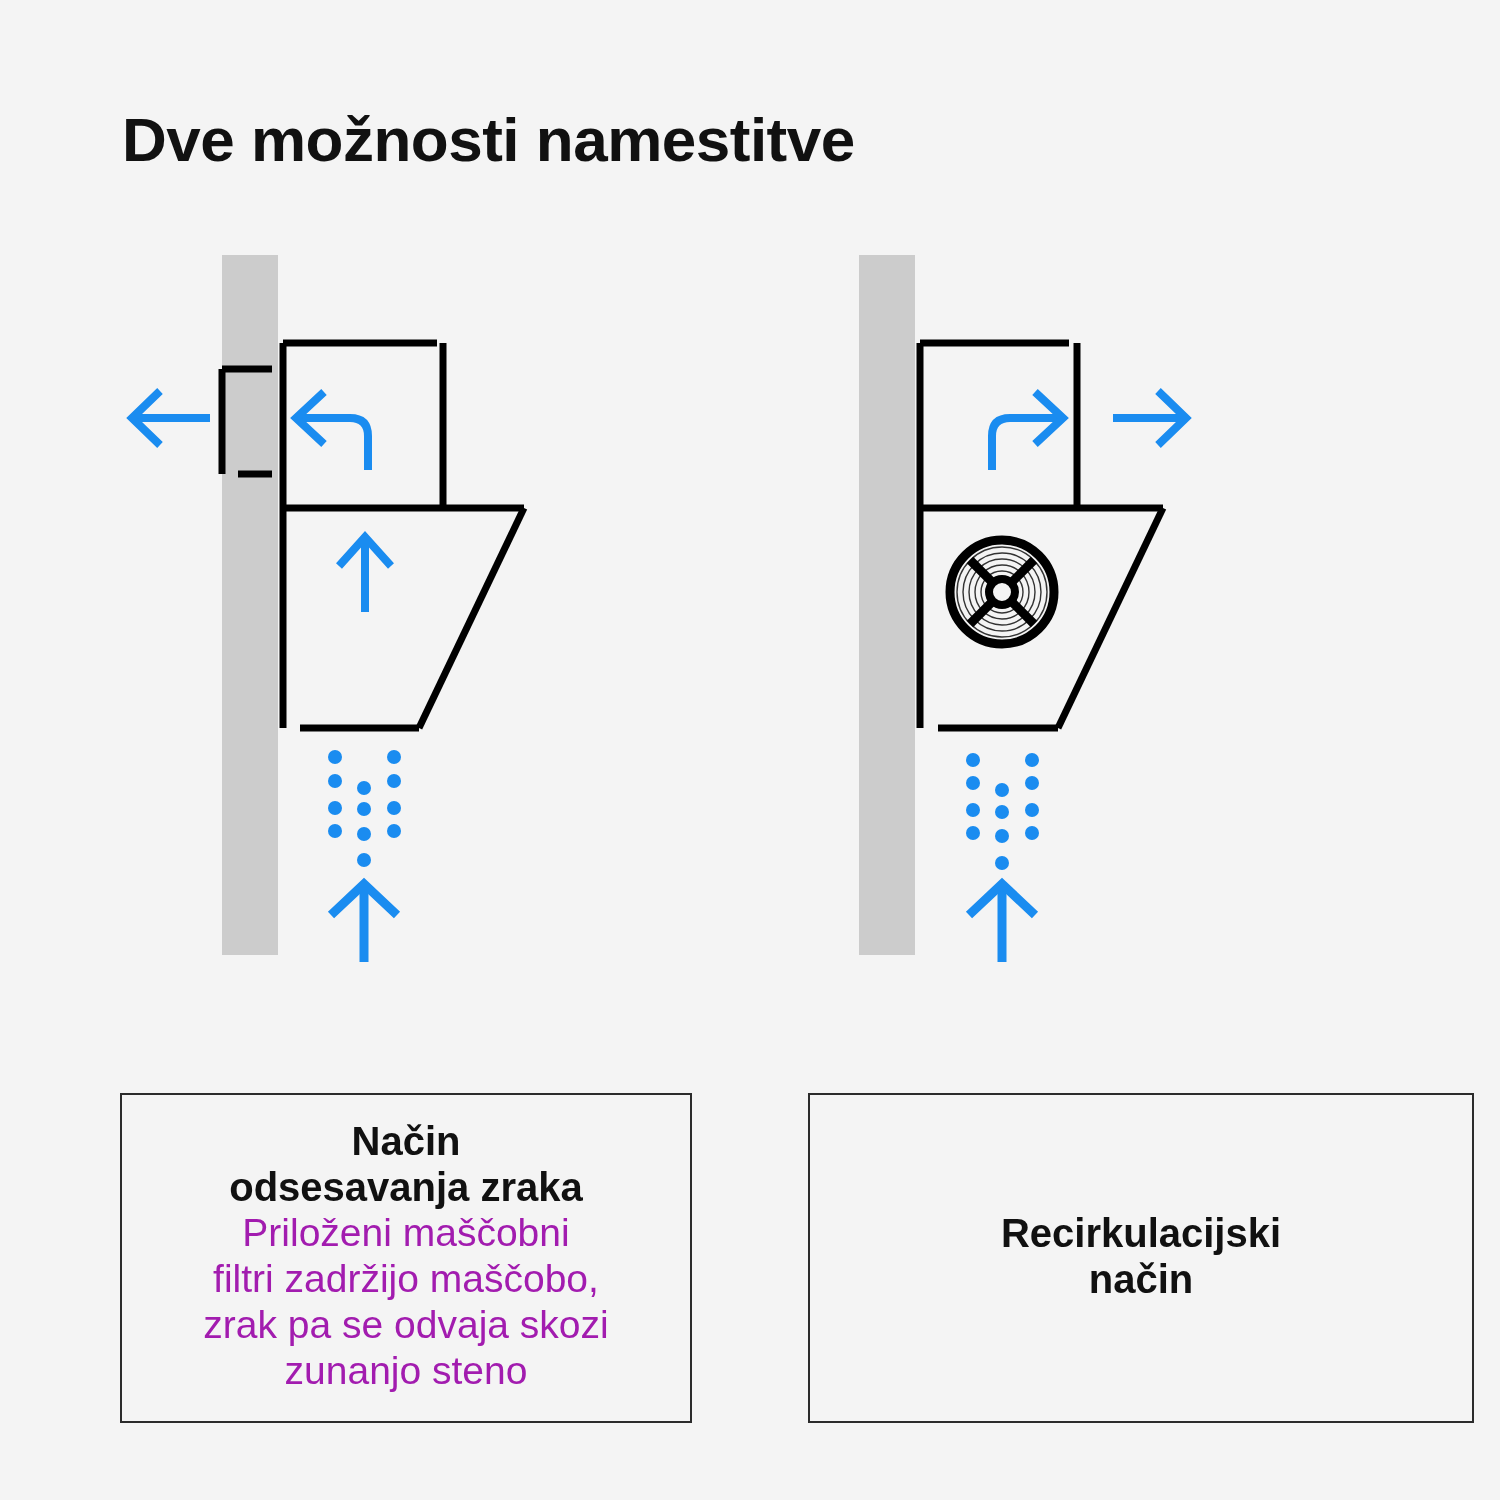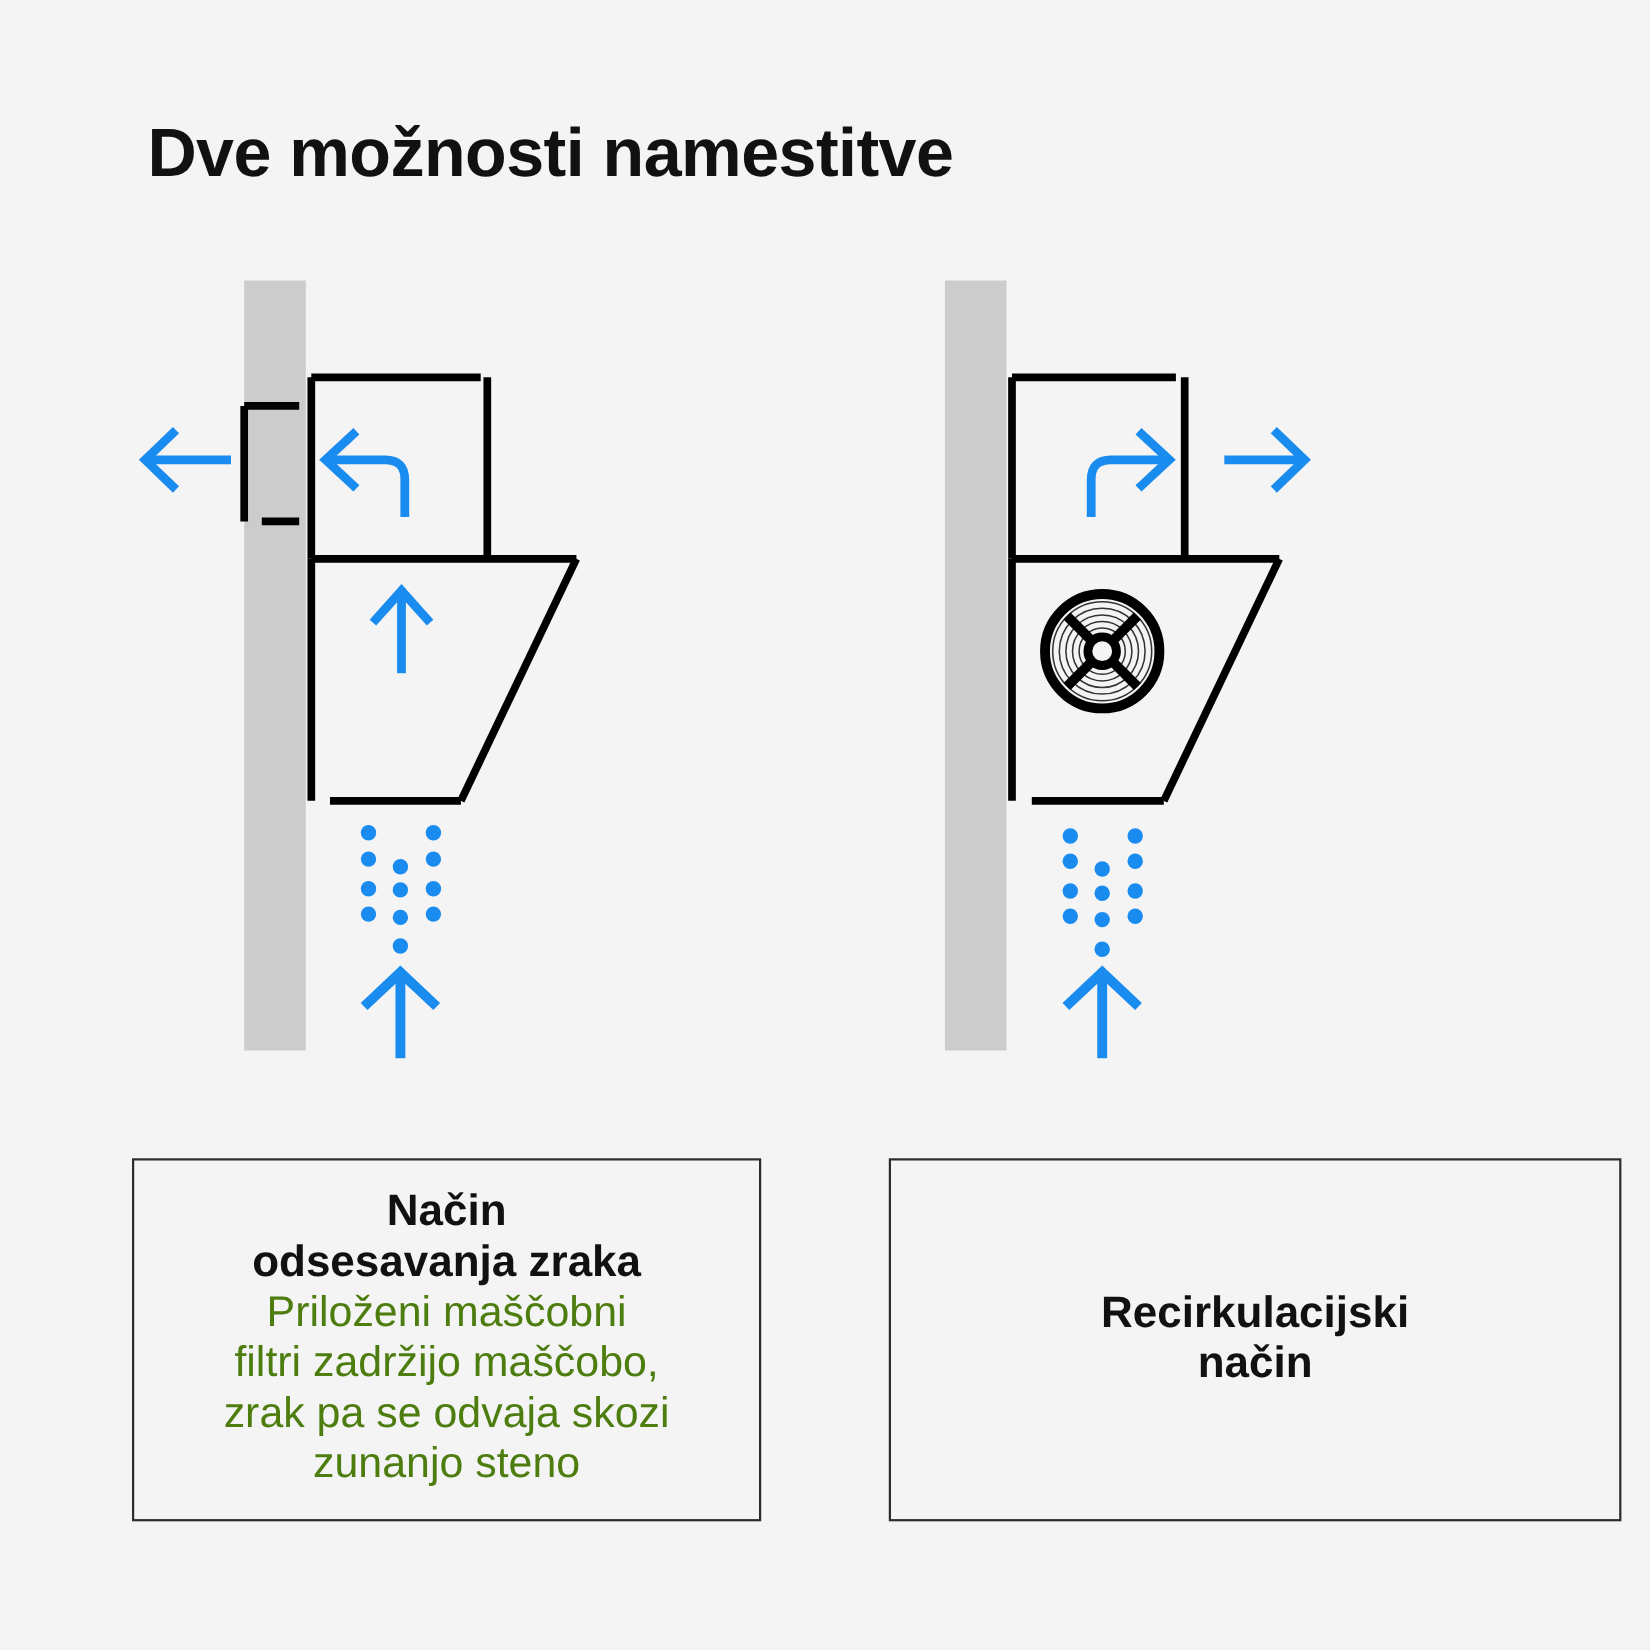--- a/index.html
+++ b/index.html
@@ -17,21 +17,21 @@
   }
   #page-root {
     position: absolute;
     left: 0; top: 0;
     width: 1500px;
     height: 1500px;
     background: #f4f4f4;
   }
   .page-title {
     position: absolute;
-    left: 134px;
+    left: 122px;
     top: 104px;
     font-size: 62px;
     font-weight: 700;
     letter-spacing: -0.5px;
     color: #111111;
     white-space: nowrap;
   }
   .diagram-svg {
     position: absolute;
     left: 0;
@@ -42,38 +42,39 @@
   .caption-box {
     position: absolute;
     box-sizing: border-box;
     border: 2px solid #2b2b2b;
     background: #f4f4f4;
     display: flex;
     flex-direction: column;
     align-items: center;
     justify-content: center;
     padding: 10px 14px 14px 14px;
+    margin-top: 40px;
   }
   #caption-box-left  { left: 120px; top: 1053px; width: 572px; height: 330px; }
   #caption-box-right { left: 808px; top: 1053px; width: 666px; height: 330px; }
   .caption-heading {
     font-size: 40px;
     font-weight: 700;
     line-height: 1.16;
     text-align: center;
     color: #111111;
     margin: 0;
     white-space: pre-line;
   }
   .caption-body {
     font-size: 39px;
     font-weight: 400;
     line-height: 1.18;
     text-align: center;
-    color: #4d7c0f;
+    color: #a21caf;
     margin: 0;
     white-space: pre-line;
   }
 </style>
 </head>
 <body>
 
 <div id="page-root">
 
   <div class="page-title">Dve možnosti namestitve</div>

